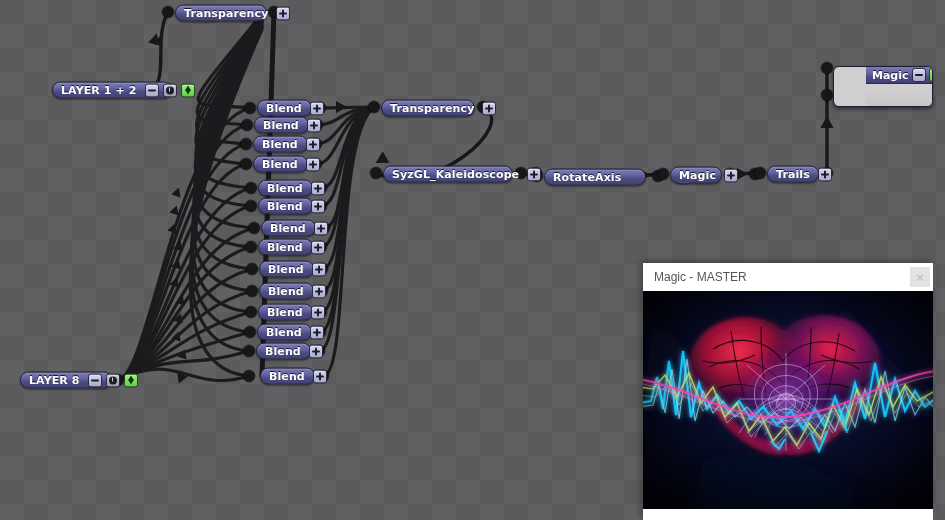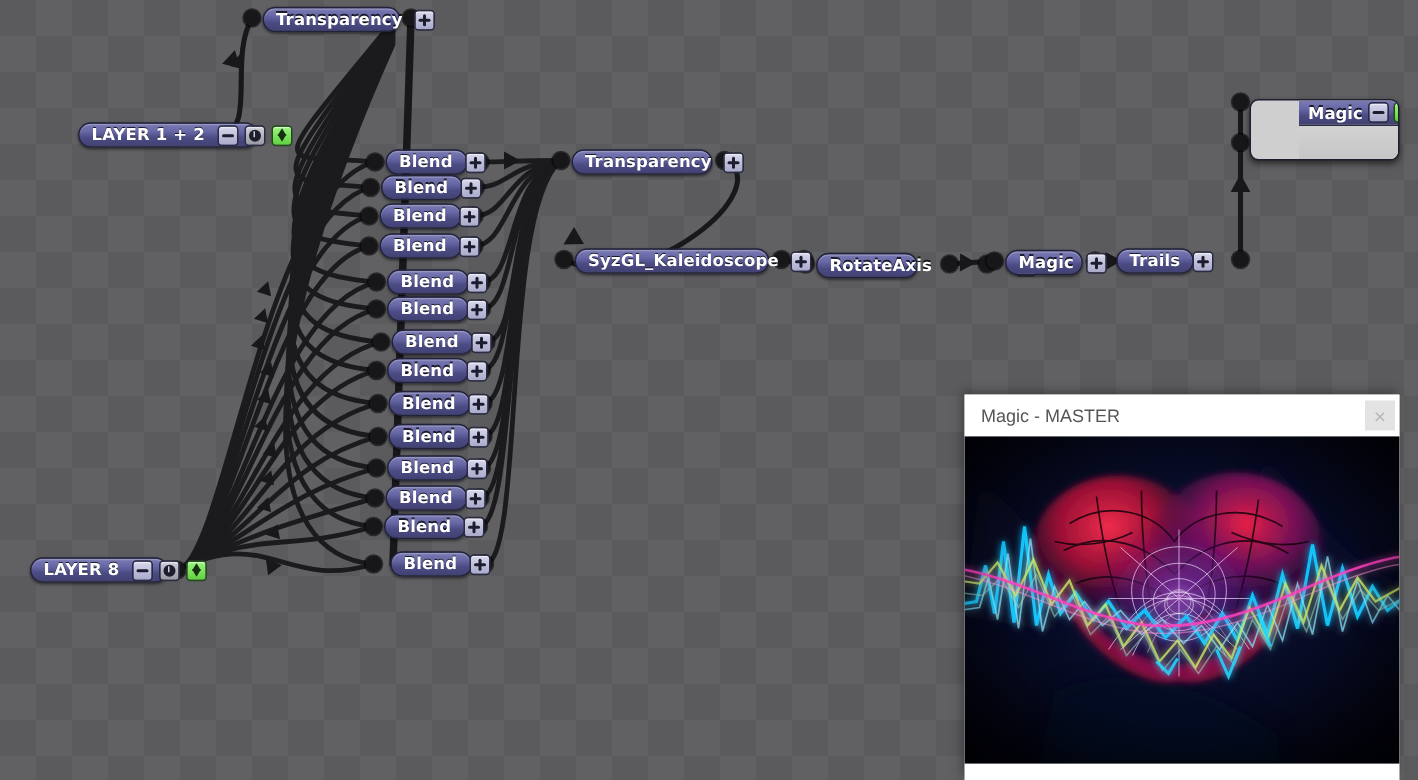--- a/index.html
+++ b/index.html
@@ -362,31 +362,31 @@
       <div class="node" style="left: 381px; top: 108px; width: 94px;">
         <span class="lbl">Transparency</span>
         <span style="flex: 1 1 auto;"></span>
         <span class="btn plus"></span>
       </div>
       <div class="node" style="left: 383px; top: 174px; width: 130px;">
         <span class="lbl">SyzGL_Kaleidoscope</span>
         <span style="flex: 1 1 auto;"></span>
         <span class="btn plus"></span>
       </div>
-      <div class="node" style="left: 544px; top: 177px; width: 68px; gap: 28px;">
+      <div class="node" style="left: 544px; top: 177px; width: 102px; gap: 28px;">
         <span class="lbl">RotateAxis</span>
         <span style="flex: 1 1 auto;"></span>
         <span class="btn plus"></span>
       </div>
       <div class="node" style="left: 670px; top: 175px; width: 52px;">
         <span class="lbl">Magic</span>
         <span style="flex: 1 1 auto;"></span>
         <span class="btn plus"></span>
       </div>
-      <div class="node" style="left: 744px; top: 174px; width: 52px;">
+      <div class="node" style="left: 767px; top: 174px; width: 52px;">
         <span class="lbl">Trails</span>
         <span style="flex: 1 1 auto;"></span>
         <span class="btn plus"></span>
       </div>
       <div class="magicnode" style="left: 833px; top: 66px; width: 66px;">
         <div class="mhead">
           <span class="lbl">Magic</span>
           <span class="btn minus"></span>
           <span class="btn bolt"></span>
         </div>

